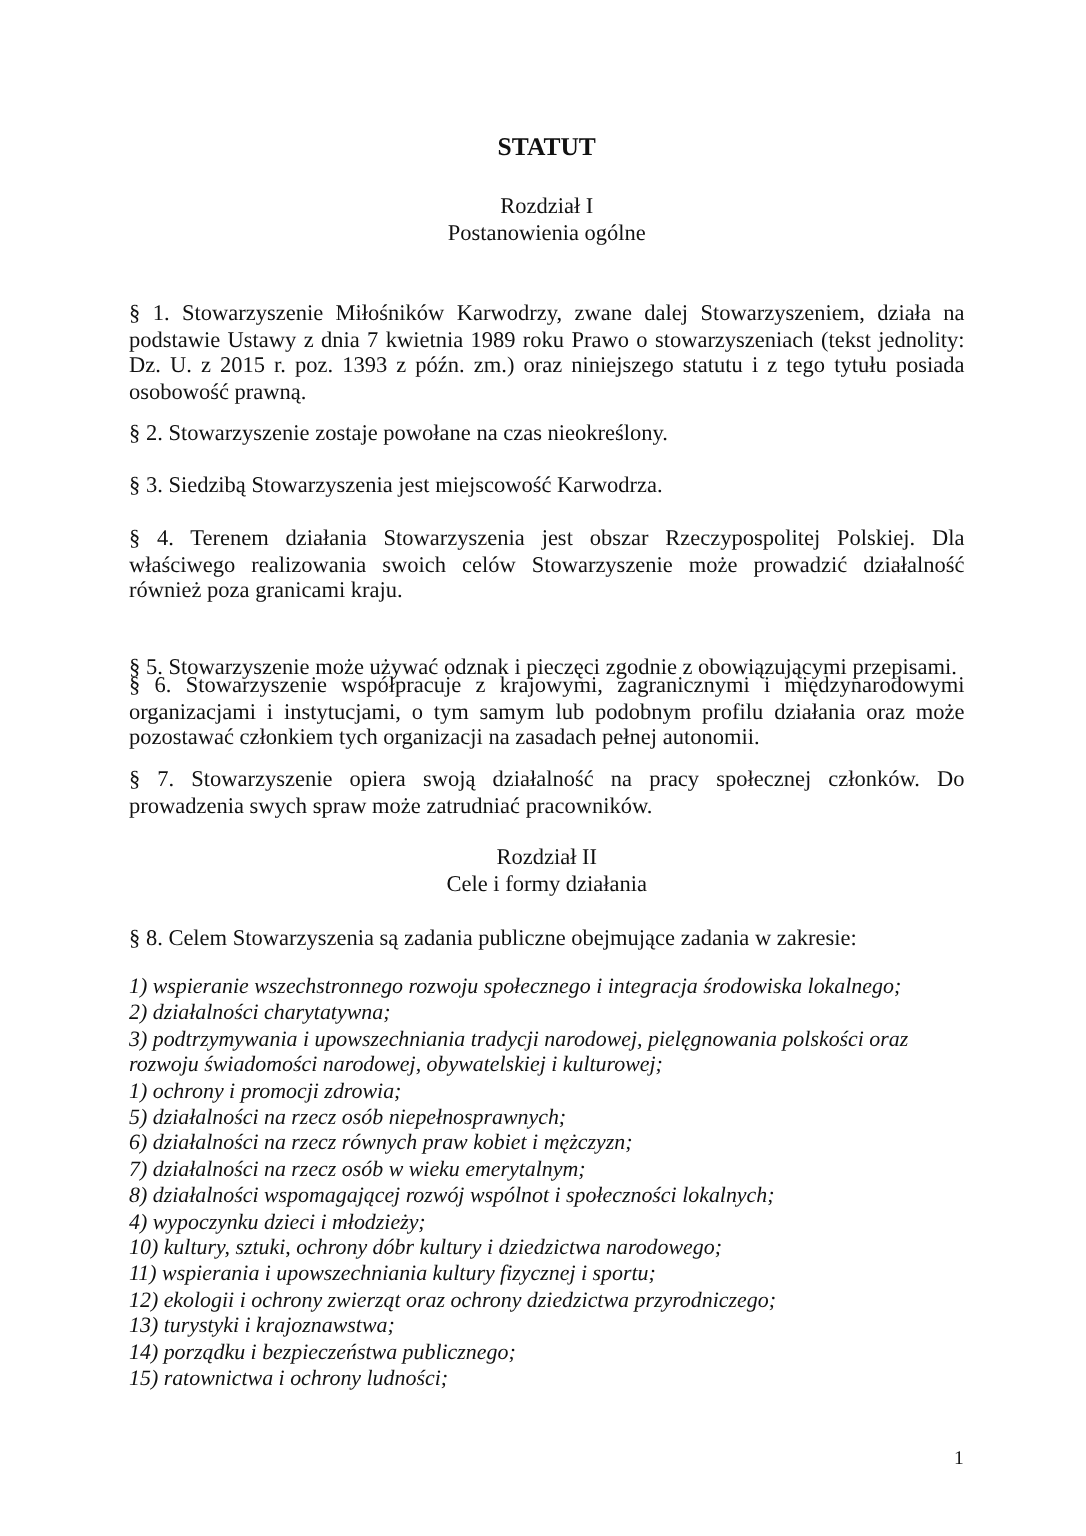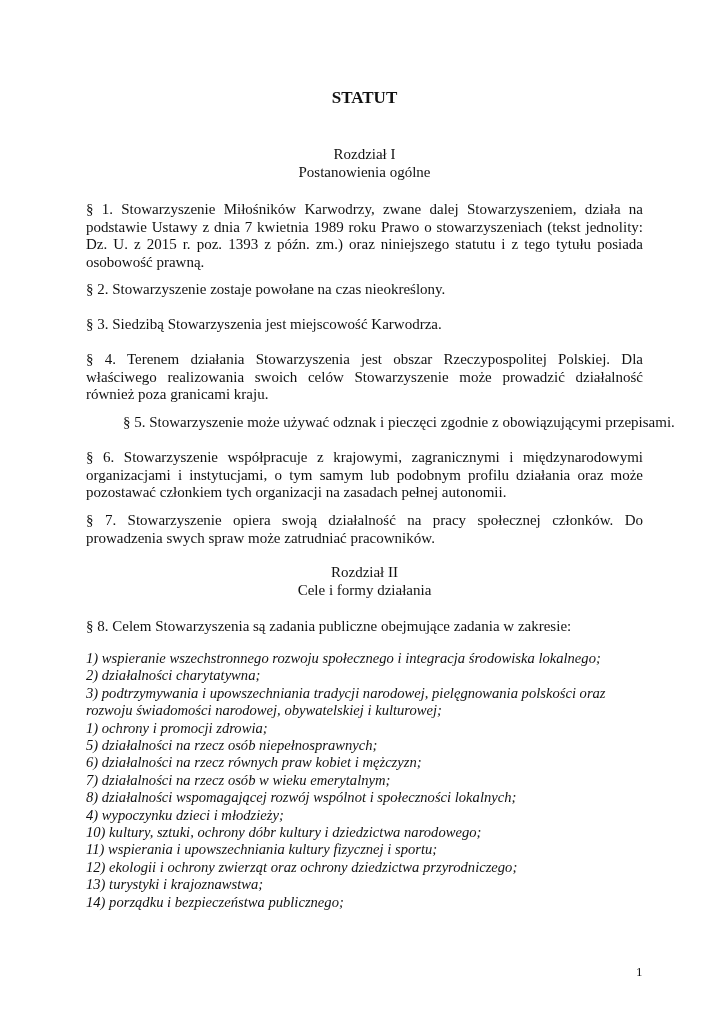--- a/index.html
+++ b/index.html
@@ -34,30 +34,30 @@
   </style>
 </head>
 <body>
 
 <div class="page">
 
   <div class="title" style="top:88px;">
     <div>STATUT</div>
   </div>
 
-  <div class="chapter" style="top:146px;">
+  <div class="chapter" style="top:130px;">
     <span>Rozdział I</span>
     <span class="sub">Postanowienia ogólne</span>
   </div>
 
   <p class="para" style="top:201px;">§ 1. Stowarzyszenie Miłośników Karwodrzy, zwane dalej Stowarzyszeniem, działa na podstawie Ustawy z dnia 7 kwietnia 1989 roku Prawo o stowarzyszeniach (tekst jednolity: Dz. U. z 2015 r. poz. 1393 z późn. zm.) oraz niniejszego statutu i z tego tytułu posiada osobowość prawną.</p>
   <p class="para" style="top:281px;">§ 2. Stowarzyszenie zostaje powołane na czas nieokreślony.</p>
   <p class="para" style="top:316px;">§ 3. Siedzibą Stowarzyszenia jest miejscowość Karwodrza.</p>
   <p class="para" style="top:351px;">§ 4. Terenem działania Stowarzyszenia jest obszar Rzeczypospolitej Polskiej. Dla właściwego realizowania swoich celów Stowarzyszenie może prowadzić działalność również poza granicami kraju.</p>
-  <p class="para" style="top:414px;margin-left:37px;">§ 5. Stowarzyszenie może używać odznak i pieczęci zgodnie z obowiązującymi przepisami.</p>
+  <p class="para" style="top:437px;">§ 5. Stowarzyszenie może używać odznak i pieczęci zgodnie z obowiązującymi przepisami.</p>
   <p class="para" style="top:449px;">§ 6. Stowarzyszenie współpracuje z krajowymi, zagranicznymi i międzynarodowymi organizacjami i instytucjami, o tym samym lub podobnym profilu działania oraz może pozostawać członkiem tych organizacji na zasadach pełnej autonomii.</p>
   <p class="para" style="top:512px;">§ 7. Stowarzyszenie opiera swoją działalność na pracy społecznej członków. Do prowadzenia swych spraw może zatrudniać pracowników.</p>
 
   <div class="chapter" style="top:564px;">
     <span>Rozdział II</span>
     <span class="sub">Cele i formy działania</span>
   </div>
 
   <p class="para" style="top:618px;">§ 8. Celem Stowarzyszenia są zadania publiczne obejmujące zadania w zakresie:</p>
 
@@ -69,16 +69,17 @@
     <li>5) działalności na rzecz osób niepełnosprawnych;</li>
     <li>6) działalności na rzecz równych praw kobiet i mężczyzn;</li>
     <li>7) działalności na rzecz osób w wieku emerytalnym;</li>
     <li>8) działalności wspomagającej rozwój wspólnot i społeczności lokalnych;</li>
     <li>4) wypoczynku dzieci i młodzieży;</li>
     <li>10) kultury, sztuki, ochrony dóbr kultury i dziedzictwa narodowego;</li>
     <li>11) wspierania i upowszechniania kultury fizycznej i sportu;</li>
     <li>12) ekologii i ochrony zwierząt oraz ochrony dziedzictwa przyrodniczego;</li>
     <li>13) turystyki i krajoznawstwa;</li>
     <li>14) porządku i bezpieczeństwa publicznego;</li>
+    <li>15) ratownictwa i ochrony ludności;</li>
   </ul>
 </div>
 
 <div class="pagenum">1</div>
 
 </body></html>

